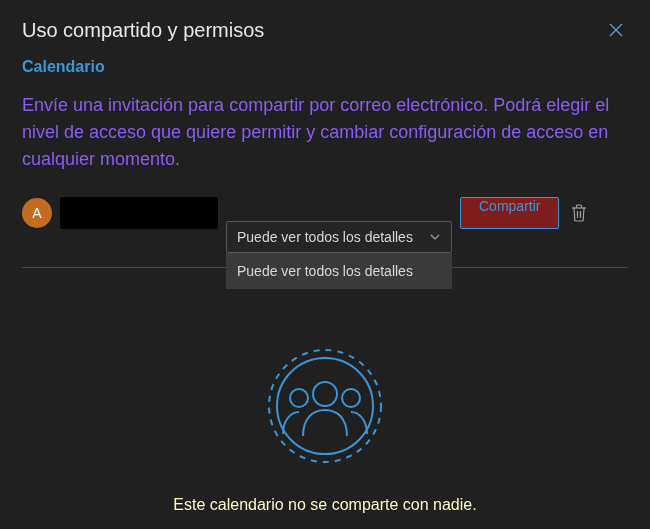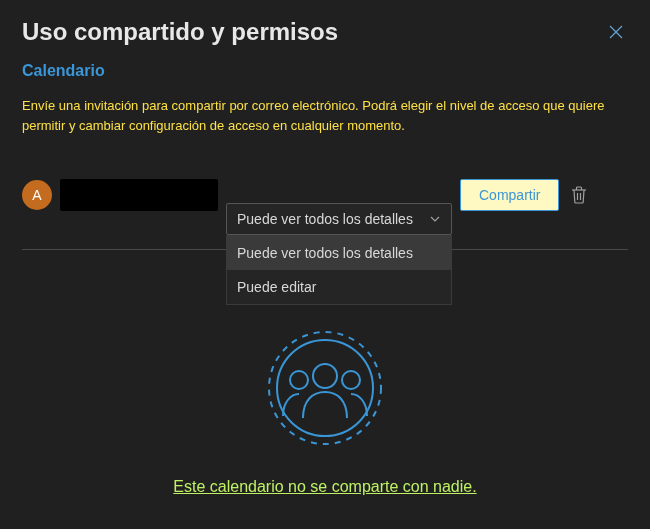--- a/index.html
+++ b/index.html
@@ -15,45 +15,44 @@
   .dialog {
     padding: 18px 22px;
   }
   .header {
     display: flex;
     justify-content: space-between;
     align-items: center;
     margin-bottom: 16px;
   }
   .title {
-    font-size: 24px;
-    font-weight: 700;
+    font-size: 20px;
+    font-weight: 400;
     color: #e8e8e8;
   }
   .close-btn {
     width: 24px;
     height: 24px;
     display: flex;
     align-items: center;
     justify-content: center;
     cursor: pointer;
     color: #5da2d0;
   }
   .close-btn svg { width: 14px; height: 14px; stroke: currentColor; }
   .section-title {
     color: #3a96d6;
     font-size: 16px;
     font-weight: 600;
     margin-bottom: 16px;
   }
   .description {
-    color: #fde047;
-    font-size: 13px;
+    color: #8b5cf6;
+    font-size: 18px;
     line-height: 1.5;
-    margin-bottom: 20px;
   }
   .share-row {
     display: flex;
     align-items: center;
     gap: 8px;
     margin-bottom: 14px;
   }
   .avatar {
     width: 30px;
     height: 30px;
@@ -109,26 +108,26 @@
   }
   .dropdown-item.selected {
     background: #3a3a3a;
   }
   .share-btn {
     flex: 0 0 auto;
     height: 32px;
     padding: 0 18px;
     border: 1px solid #3a96d6;
     border-radius: 2px;
-    background: #fef9c3;
+    background: #7f1d1d;
     color: #3a96d6;
     font-size: 14px;
     cursor: pointer;
     display: flex;
-    align-items: center;
+    align-items: flex-start;
   }
   .trash-btn {
     width: 24px;
     height: 24px;
     display: flex;
     align-items: center;
     justify-content: center;
     cursor: pointer;
     color: #a0a0a0;
   }
@@ -146,22 +145,21 @@
     margin-top: 78px;
   }
   .empty-illustration {
     width: 120px;
     height: 120px;
     margin-bottom: 30px;
   }
   .empty-illustration svg { width: 100%; height: 100%; }
   .empty-text {
     font-size: 16px;
-    color: #bef264;
-    text-decoration: underline;
+    color: #fef9c3;
   }
 </style>
 </head>
 <body>
 
 <div class="dialog">
 
   <div class="header">
     <div class="title">Uso compartido y permisos</div>
     <div class="close-btn">
@@ -181,21 +179,20 @@
 
     <div class="dropdown-wrap">
       <div class="dropdown">
         <span>Puede ver todos los detalles</span>
         <svg class="chevron" viewBox="0 0 12 12" fill="none" stroke-width="1.2">
           <polyline points="2,4 6,8 10,4"></polyline>
         </svg>
       </div>
       <div class="dropdown-menu">
         <div class="dropdown-item selected">Puede ver todos los detalles</div>
-        <div class="dropdown-item">Puede editar</div>
       </div>
     </div>
 
     <div class="share-btn">
       <span>Compartir</span>
     </div>
 
     <div class="trash-btn">
       <svg viewBox="0 0 16 18" stroke-width="1.2">
         <polyline points="1,4 15,4"></polyline>

